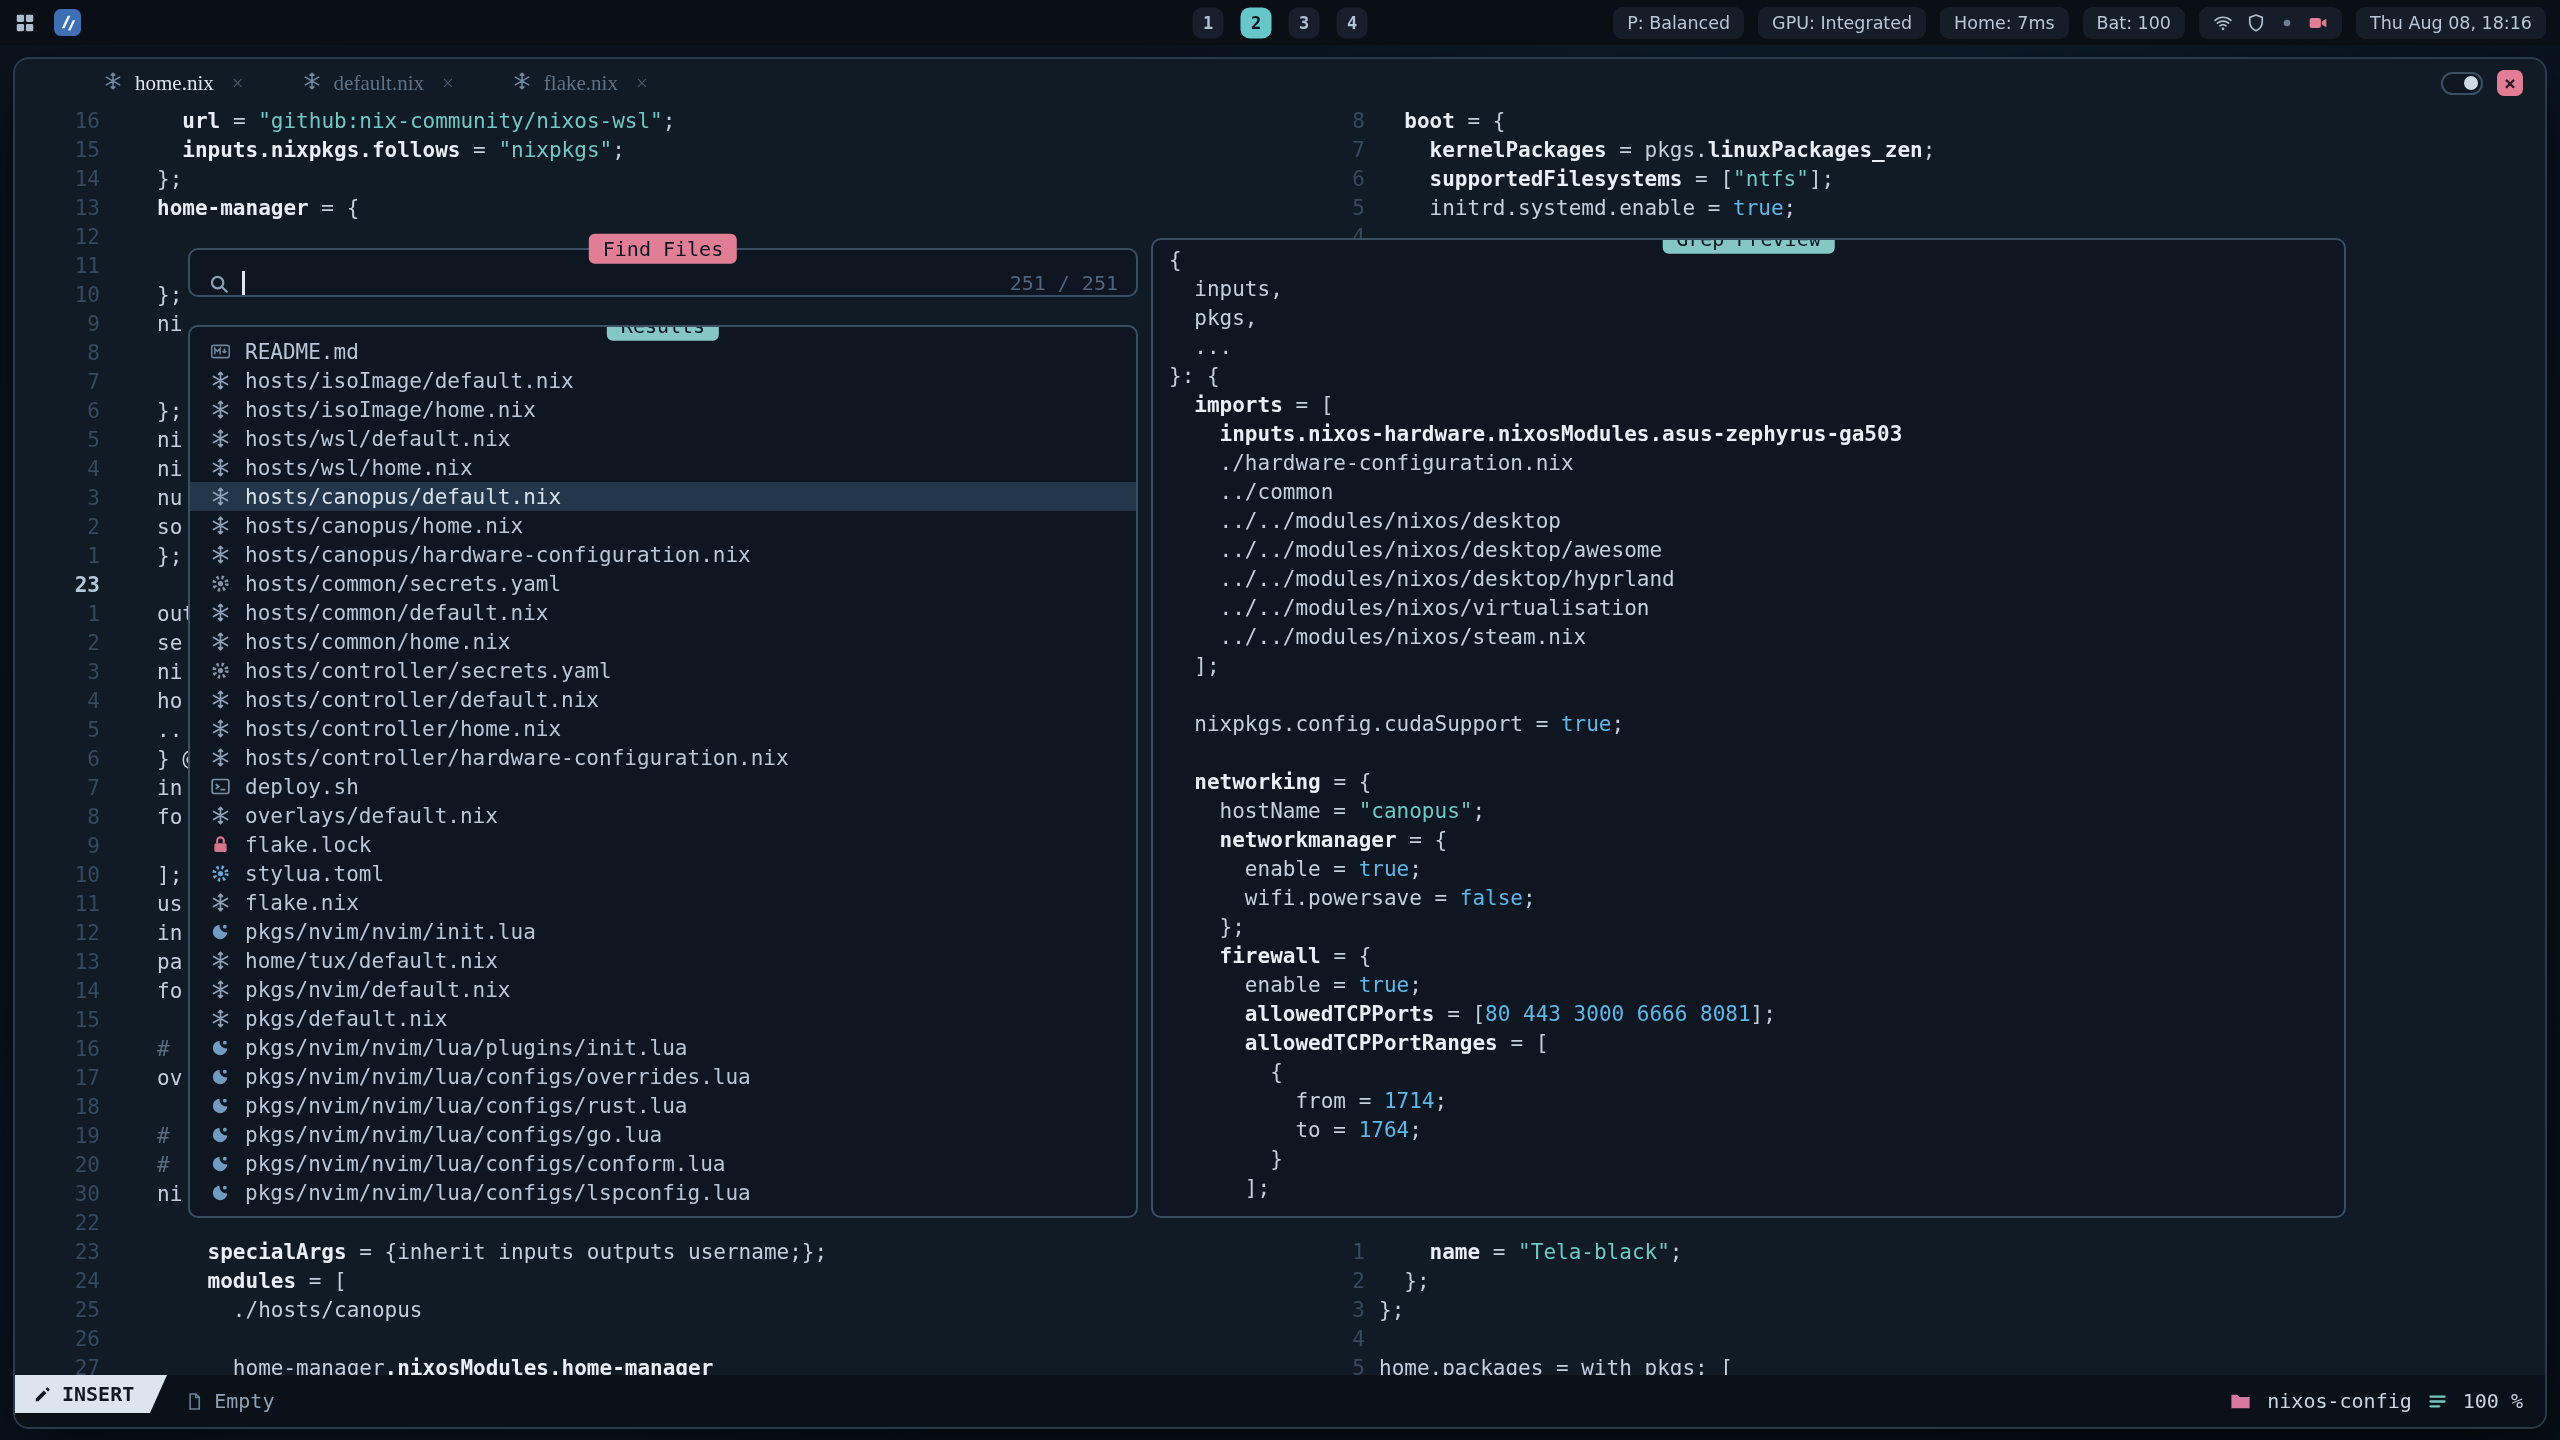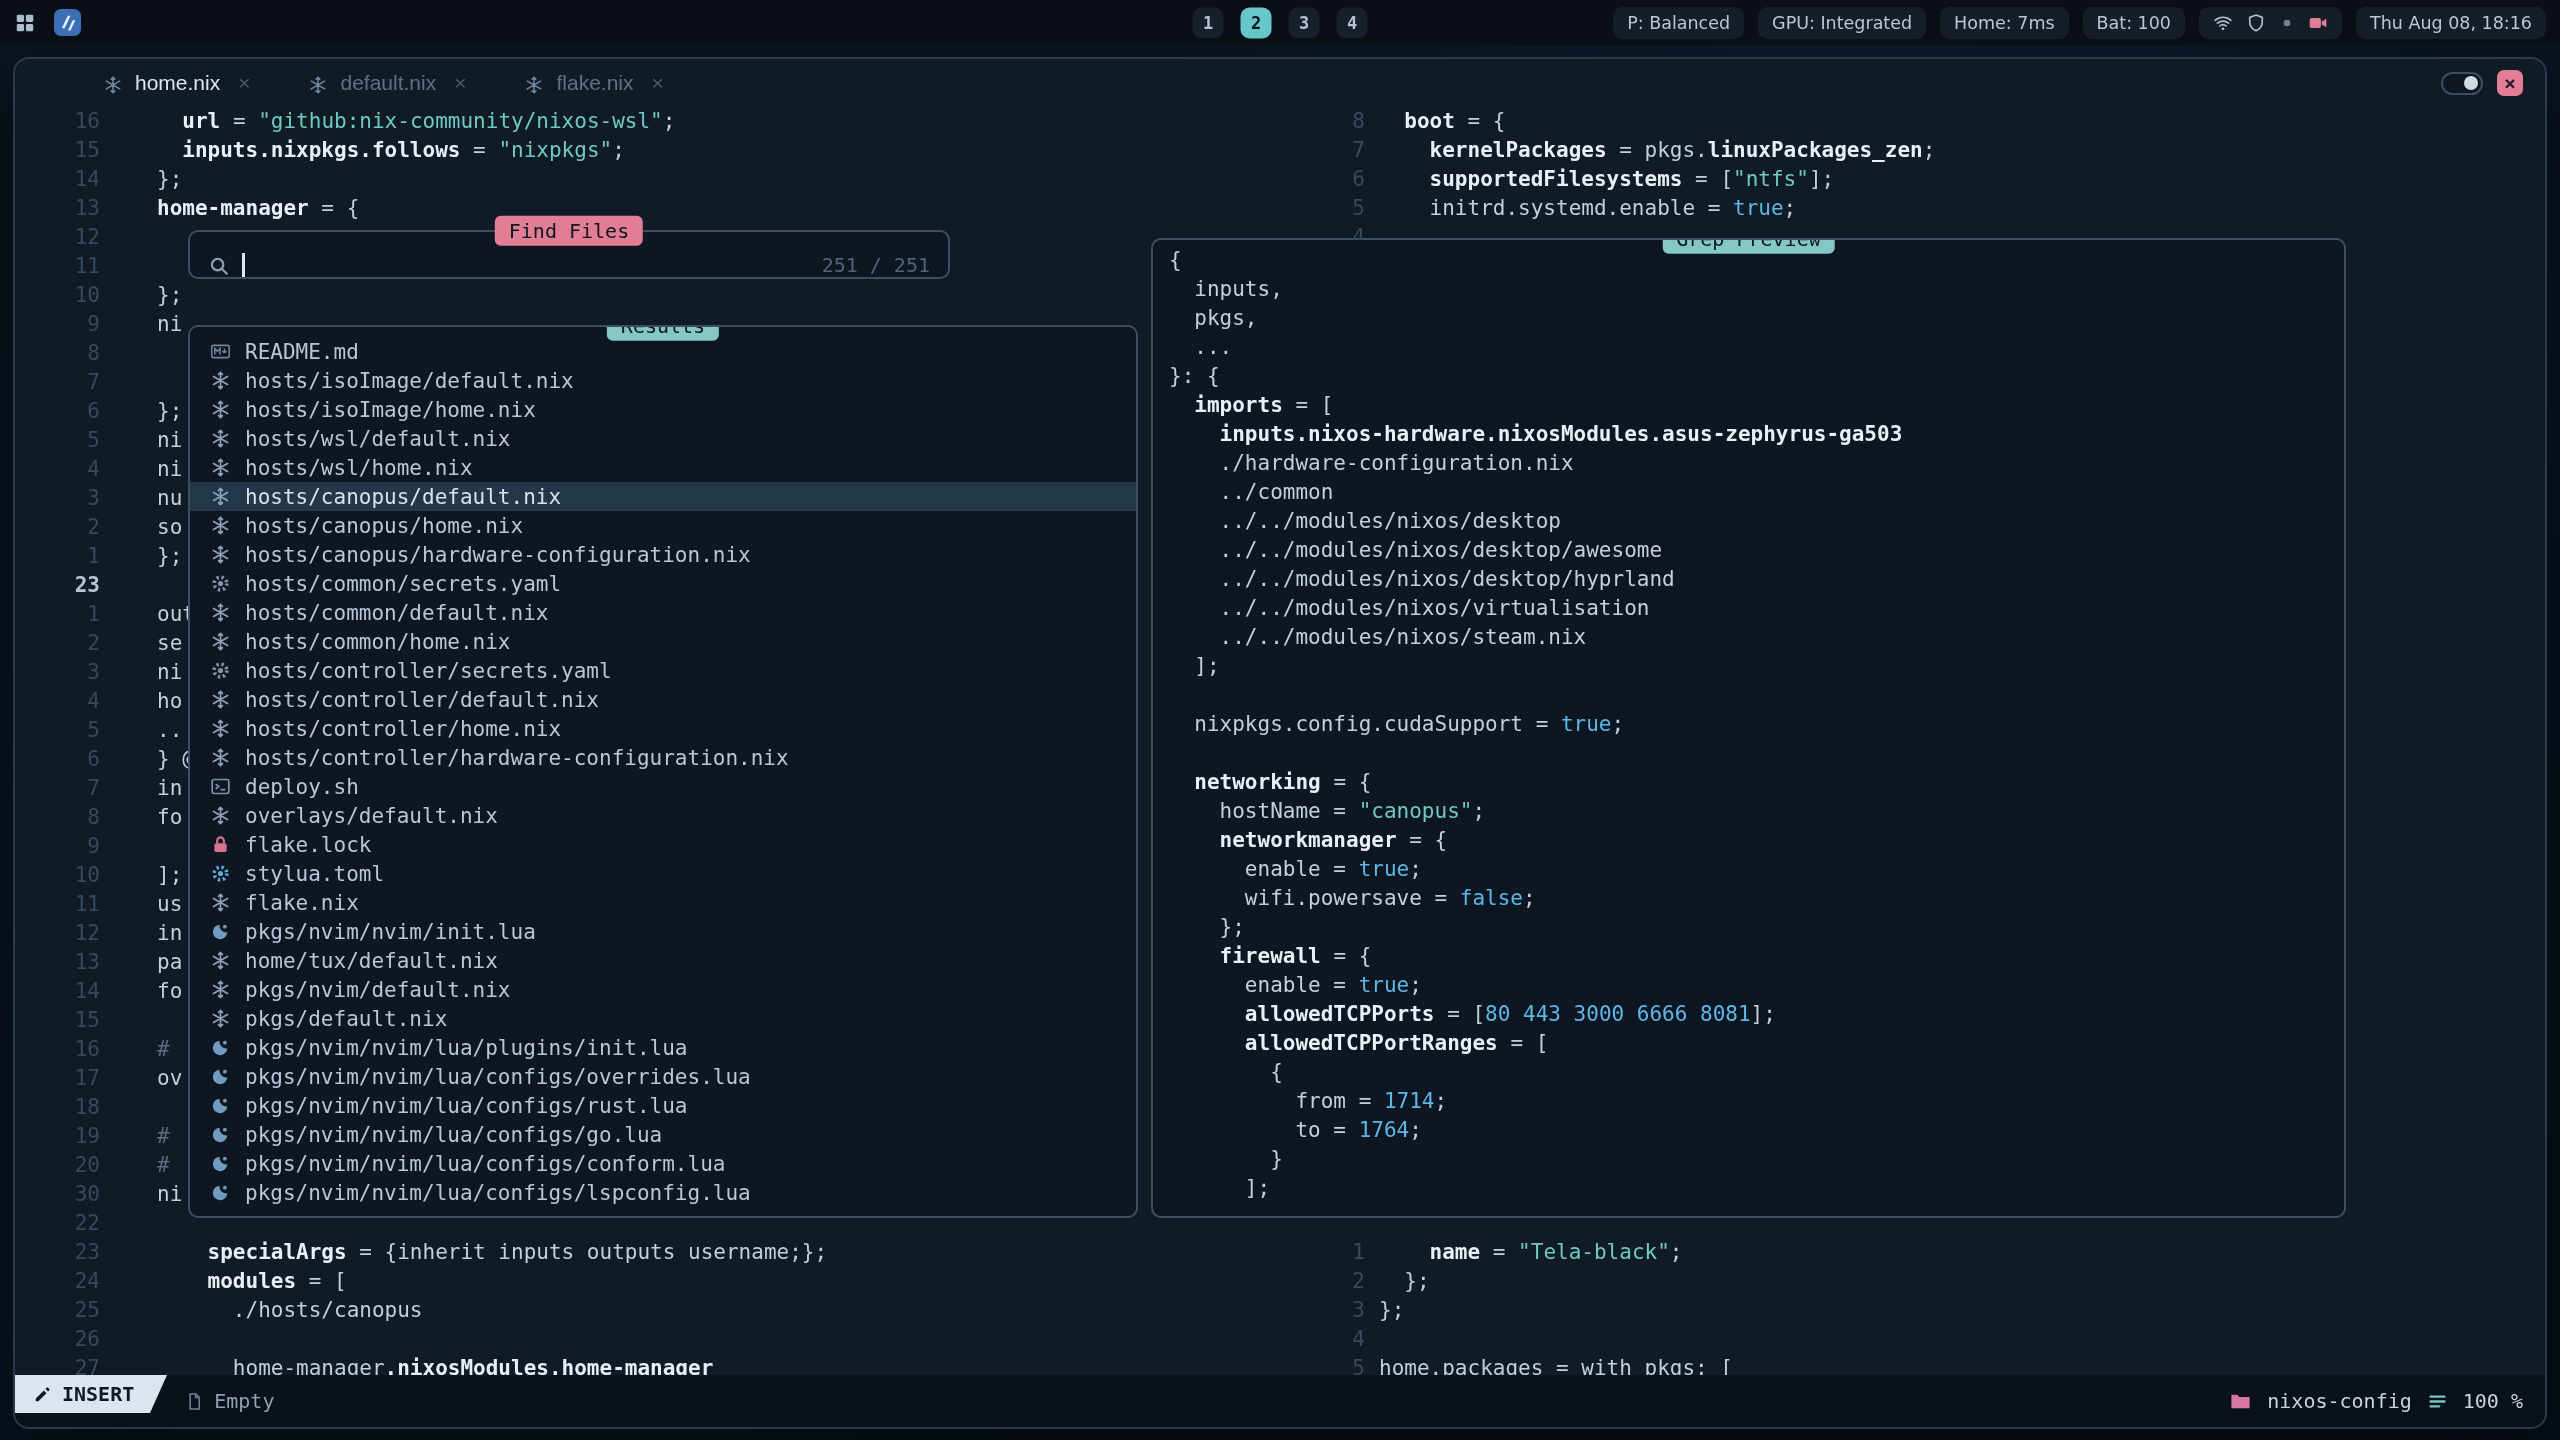--- a/index.html
+++ b/index.html
@@ -33,21 +33,21 @@
   .sicon.dot{color:#6d8094;width:16px;height:16px}
   .sicon.camera{color:#e07e97}
 
   
   #window{position:absolute;left:13px;top:57px;width:2534px;height:1372px;
     background:#111b26;border:2px solid #2a3a4b;border-radius:16px;
     box-shadow:0 24px 70px rgba(0,0,0,.6);display:flex;flex-direction:column;overflow:hidden;z-index:1}
 
   
   #tabbar{height:48px;display:flex;align-items:center;padding-left:88px;gap:58px;flex:none}
-  .tab{display:flex;align-items:flex-end;gap:12px;font-family:Liberation Sans, sans-serif;font-size:21px;color:#5e7284;cursor:default}
+  .tab{display:flex;align-items:flex-start;gap:12px;font-family:Liberation Serif, serif;font-size:21px;color:#5e7284;cursor:default}
   .tab.active{color:#dde6ee}
   .tabicon{width:20px;height:20px;color:#6e87a1}
   .tclose{color:#495d70;font-size:21px;margin-left:6px}
   #win-controls{margin-left:auto;margin-right:22px;display:flex;align-items:center;gap:14px}
   .wtoggle{width:42px;height:23px;border-radius:12px;background:#0e1722;border:2px solid #3b4f63;position:relative}
   .knob{position:absolute;right:3px;top:2px;width:14px;height:14px;border-radius:50%;background:#cfdae6}
   .wclose{width:26px;height:26px;border-radius:7px;background:#e27d96;color:#30182a;
     display:grid;place-items:center;font-size:20px;font-weight:bold;font-family:"DejaVu Sans Mono",monospace}
 
   
@@ -78,21 +78,21 @@
   .sl-right{margin-left:auto;display:flex;align-items:center;gap:15px;padding-right:22px;color:#c9d4e1}
   .folder-ic{width:23px;height:23px;color:#d877a0}
   .lines-ic{width:21px;height:21px;color:#74c7bf}
 
   
   .float{position:absolute;background:#0e1721;border:2px solid #3b4f63;border-radius:10px;z-index:3}
   .badge{position:absolute;left:50%;top:0;transform:translate(-50%,-54%);
     padding:3px 14px;border-radius:6px;font-family:"DejaVu Sans Mono",monospace;font-size:20px;color:#0e1722;z-index:4;white-space:nowrap}
   .badge.pink{background:#e27d96}
   .badge.cyan{background:#84c7c5}
-  #find-box{left:188px;top:230px;width:762px;height:49px}
+  #find-box{left:188px;top:248px;width:950px;height:49px}
   .find-inner{display:flex;align-items:flex-end;height:100%;padding:0 18px}
   .search-ic{width:22px;height:22px;color:#8ba0b4}
   .caret{width:3px;height:24px;background:#dfe8f0;margin-left:12px}
   .query{font-family:"DejaVu Sans Mono",monospace;font-size:21px;color:#c3cfdd;white-space:pre}
   .counter{margin-left:auto;color:#50647b;font-family:"DejaVu Sans Mono",monospace;font-size:20px}
   #results-box{left:188px;top:325px;width:950px;height:893px;padding-top:10px;overflow:hidden}
   .fitem{height:29px;display:flex;align-items:center;gap:14px;padding-left:20px;
     font-family:"DejaVu Sans Mono",monospace;font-size:21px;color:#b9c6d6;white-space:pre}
   .fitem.sel{background:#24374a;color:#d7e1ec}
   .fitem .icon{width:21px;height:21px}

